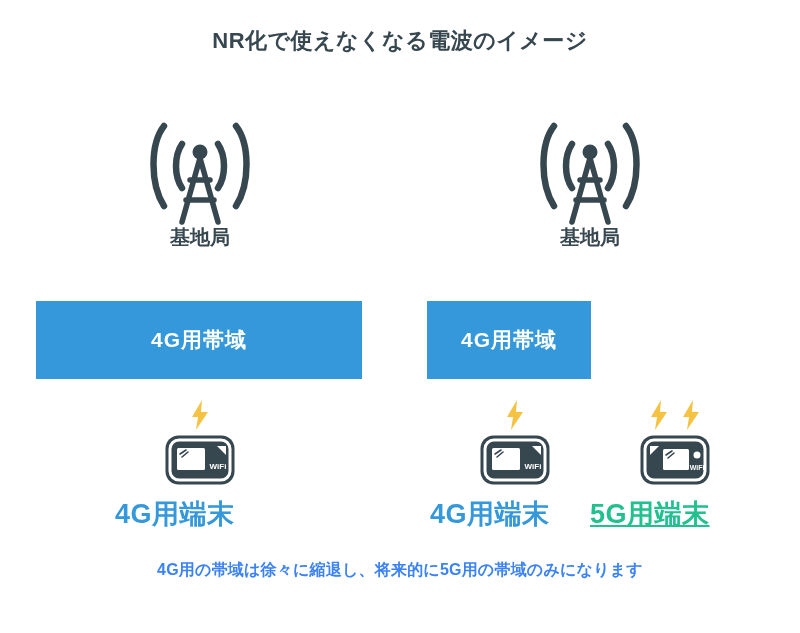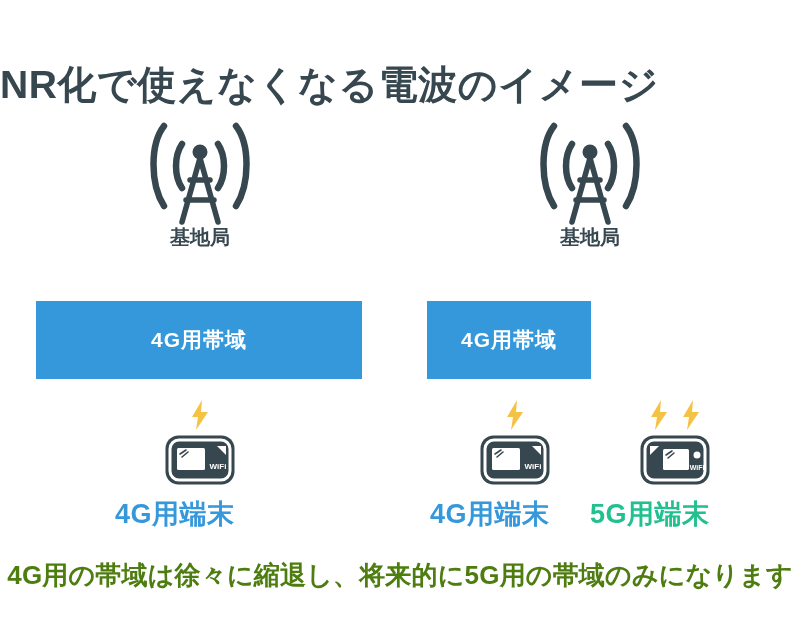--- a/index.html
+++ b/index.html
@@ -24,28 +24,27 @@
     height: 633px;
     background: #ffffff;
   }
 
   
   .title {
     position: absolute;
     top: 28px;
     left: 0;
     width: 800px;
-    text-align: left;
-    font-size: 39px;
+    text-align: center;
+    font-size: 22px;
     font-weight: bold;
     letter-spacing: 0.5px;
     color: #37474f;
     line-height: 1.2;
     white-space: nowrap;
-    margin-top: 34px;
   }
 
   
   .tower-group {
     position: absolute;
     width: 200px;
     text-align: center;
   }
   .tower-left  { left: 100px; top: 118px; }
   .tower-right { left: 490px; top: 118px; }
@@ -138,32 +137,32 @@
   }
 
   .device-label {
     margin-top: 14px;
     font-size: 27px;
     font-weight: bold;
     line-height: 1.1;
     letter-spacing: 0.5px;
   }
   .label-blue  { color: #3498db; }
-  .label-green { color: #22c08f; }
+  .label-green { color: #22c08f; text-decoration: underline; }
 
   
   .footer-note {
     position: absolute;
     top: 560px;
     left: 0;
     width: 800px;
     text-align: center;
-    font-size: 26px;
-    font-weight: bold;
-    color: #4d7c0f;
+    font-size: 16px;
+    font-weight: bold;
+    color: #3b82f6;
     letter-spacing: 0.2px;
     line-height: 1.2;
     white-space: nowrap;
   }
 </style>
 </head>
 <body>
 
 <div class="canvas">
 

